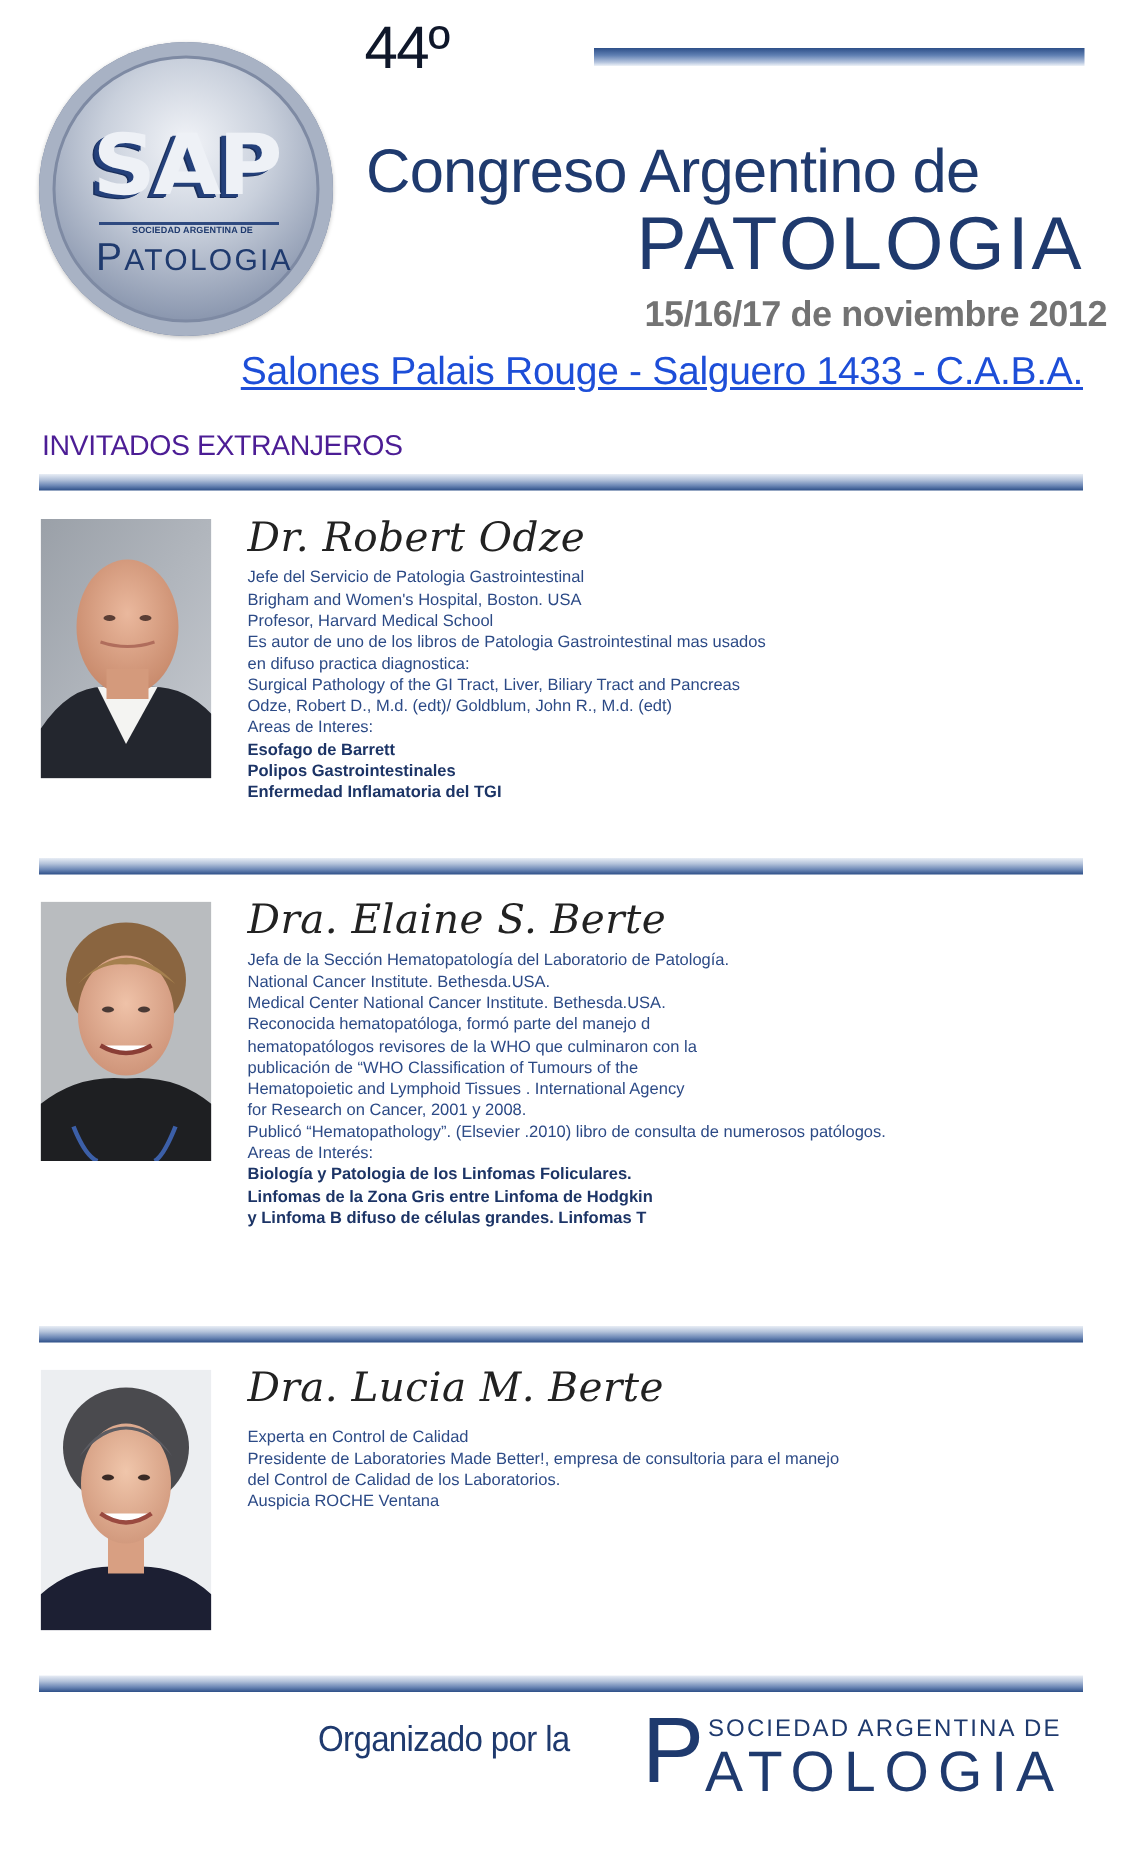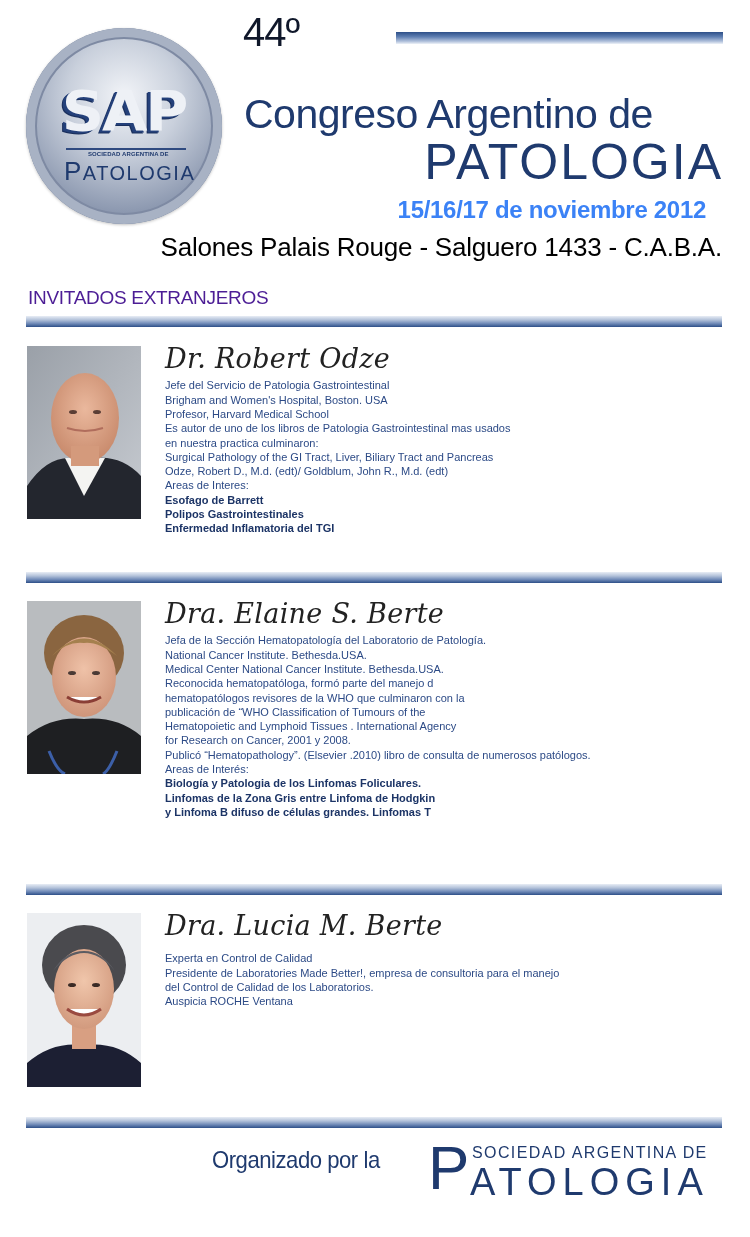--- a/index.html
+++ b/index.html
@@ -35,22 +35,22 @@
     background: linear-gradient(to bottom, #e8edf5 0%, #b3c2da 35%, #6d88b6 70%, #2d4f88 100%);
   }
   .bar-top {
     left: 396px; top: 32px; width: 327px; height: 12px;
     background: linear-gradient(to bottom, #2d4f88 0%, #5f7fb2 40%, #b6c5de 80%, #eef2f8 100%);
   }
 
   .h-num { left: 243px; top: 12px; font-size: 40px; color: #0f172a; line-height: 1; letter-spacing: -1px; }
   .h-congreso { left: 244px; top: 92px; width: 480px; font-size: 41px; color: #1f3a6e; line-height: 1.1; white-space: nowrap; letter-spacing: -0.5px; }
   .h-patologia { right: 27px; top: 135px; font-size: 50px; color: #1f3a6e; line-height: 1.1; letter-spacing: 2px; }
-  .h-date { right: 44px; top: 196px; font-size: 24px; font-weight: bold; color: #3b82f6; line-height: 1.2; letter-spacing: -0.3px; }
-  .h-location { right: 28px; top: 232px; font-size: 26px; color: #000000; line-height: 1.2; letter-spacing: -0.2px; }
+  .h-date { right: 12px; top: 196px; font-size: 24px; font-weight: bold; color: #737373; line-height: 1.2; letter-spacing: -0.3px; }
+  .h-location { right: 28px; top: 232px; font-size: 26px; color: #1d4ed8; line-height: 1.2; letter-spacing: -0.2px; text-decoration: underline; }
   .h-invitados { left: 28px; top: 287px; font-size: 19px; color: #4c1d95; letter-spacing: -0.3px; }
 
   .sep { left: 26px; width: 696px; }
 
   
   .photo { left: 27px; width: 114px; overflow: hidden; }
   .photo svg { display: block; width: 100%; height: 100%; }
 
   
   .speaker { left: 165px; width: 570px; }
@@ -112,21 +112,21 @@
     <ellipse cx="70" cy="66" rx="4" ry="2" fill="#5a3e35"></ellipse>
   </svg>
 </div>
 
 <div class="abs speaker" style="top:343px;">
   <div class="sp-name">Dr. Robert Odze</div>
   <div class="sp-line">Jefe del Servicio de Patologia Gastrointestinal</div>
   <div class="sp-line">Brigham and Women's Hospital, Boston. USA</div>
   <div class="sp-line">Profesor, Harvard Medical School</div>
   <div class="sp-line">Es autor de uno de los libros de Patologia Gastrointestinal mas usados</div>
-  <div class="sp-line">en nuestra practica culminaron:</div>
+  <div class="sp-line">en difuso practica diagnostica:</div>
   <div class="sp-line">Surgical Pathology of the GI Tract, Liver, Biliary Tract and Pancreas</div>
   <div class="sp-line">Odze, Robert D., M.d. (edt)/ Goldblum, John R., M.d. (edt)</div>
   <div class="sp-line">Areas de Interes:</div>
   <div class="sp-line bold">Esofago de Barrett</div>
   <div class="sp-line bold">Polipos Gastrointestinales</div>
   <div class="sp-line bold">Enfermedad Inflamatoria del TGI</div>
 </div>
 
 <div class="abs photo" style="top:601px;height:173px;">
   <svg viewBox="0 0 114 173" preserveAspectRatio="none">

